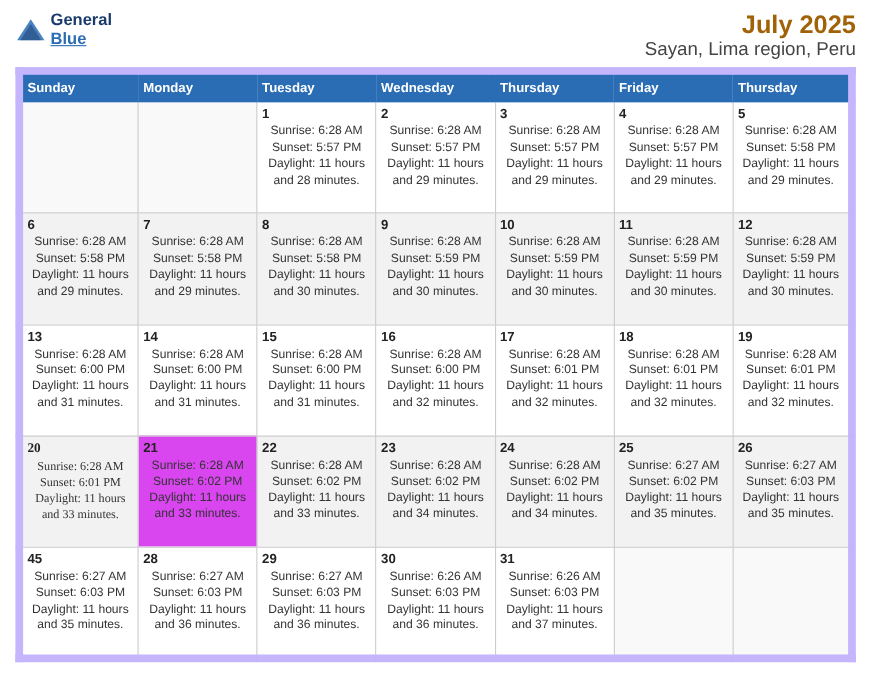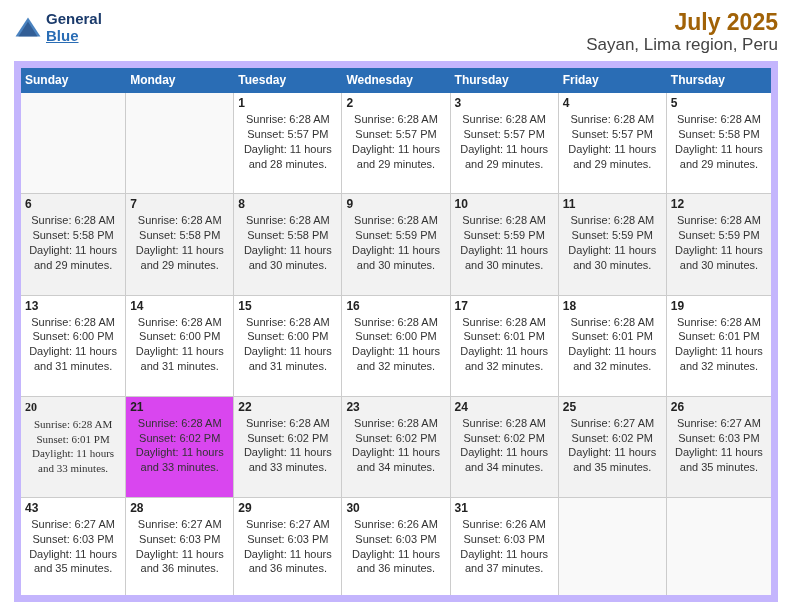--- a/index.html
+++ b/index.html
@@ -231,21 +231,21 @@
             <span class="day-number">25</span>
             <div class="cell-info">Sunrise: 6:27 AM<br>Sunset: 6:02 PM<br>Daylight: 11 hours and 35 minutes.</div>
           </td>
           <td style="background: rgb(242, 242, 242);">
             <span class="day-number">26</span>
             <div class="cell-info">Sunrise: 6:27 AM<br>Sunset: 6:03 PM<br>Daylight: 11 hours and 35 minutes.</div>
           </td>
         </tr>
         <tr style="background: rgb(255, 255, 255);">
           <td>
-            <span class="day-number">43</span>
+            <span class="day-number">45</span>
             <div class="cell-info">Sunrise: 6:27 AM<br>Sunset: 6:03 PM<br>Daylight: 11 hours and 35 minutes.</div>
           </td>
           <td>
             <span class="day-number">28</span>
             <div class="cell-info">Sunrise: 6:27 AM<br>Sunset: 6:03 PM<br>Daylight: 11 hours and 36 minutes.</div>
           </td>
           <td>
             <span class="day-number">29</span>
             <div class="cell-info">Sunrise: 6:27 AM<br>Sunset: 6:03 PM<br>Daylight: 11 hours and 36 minutes.</div>
           </td>

